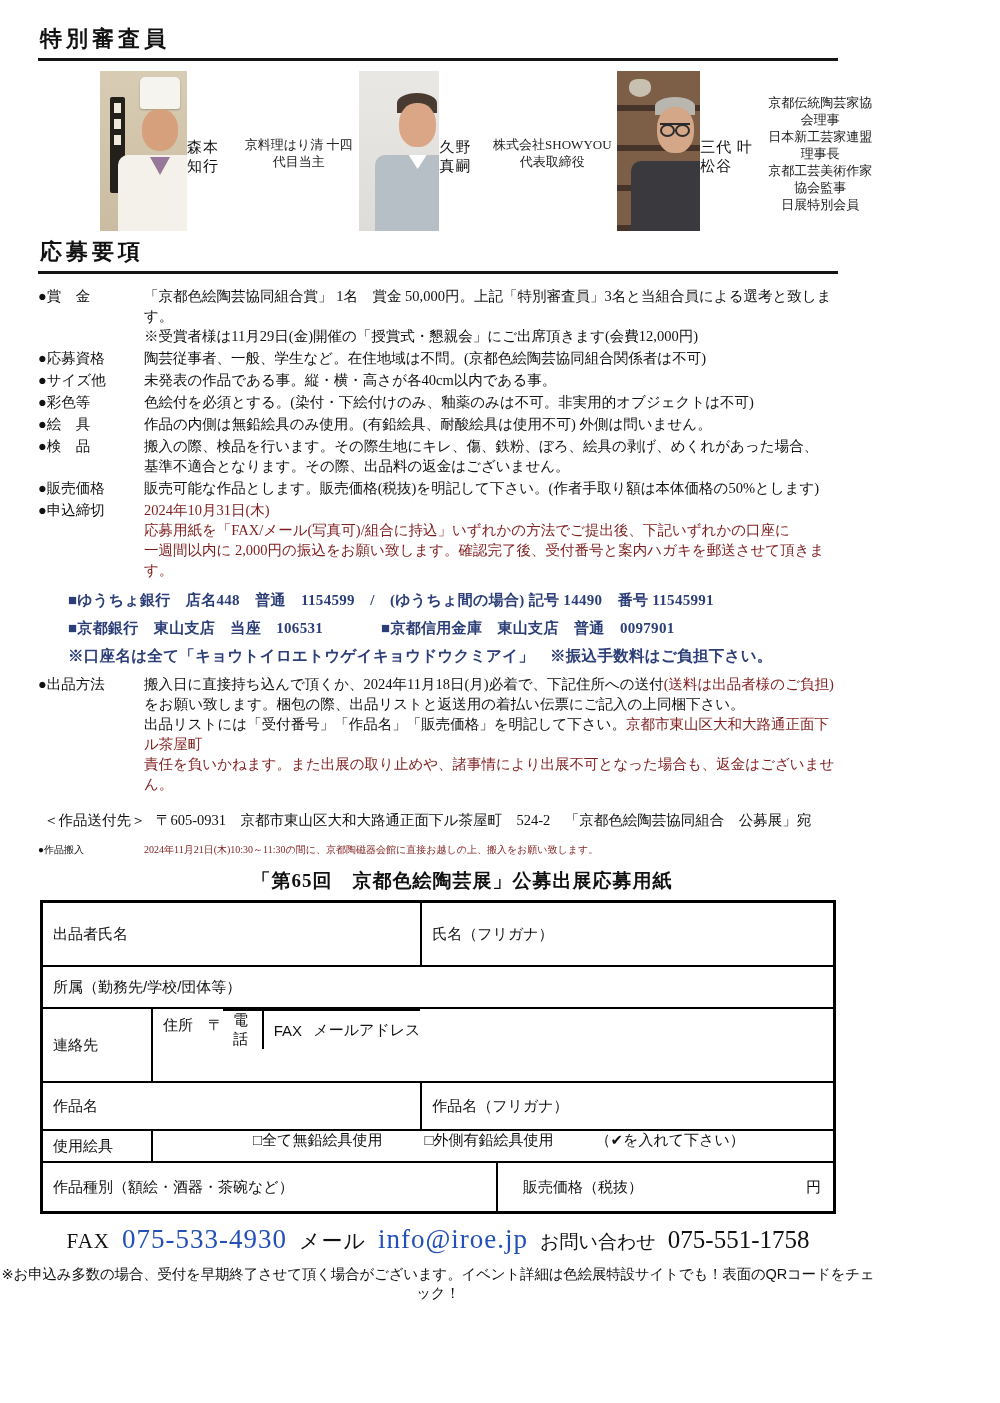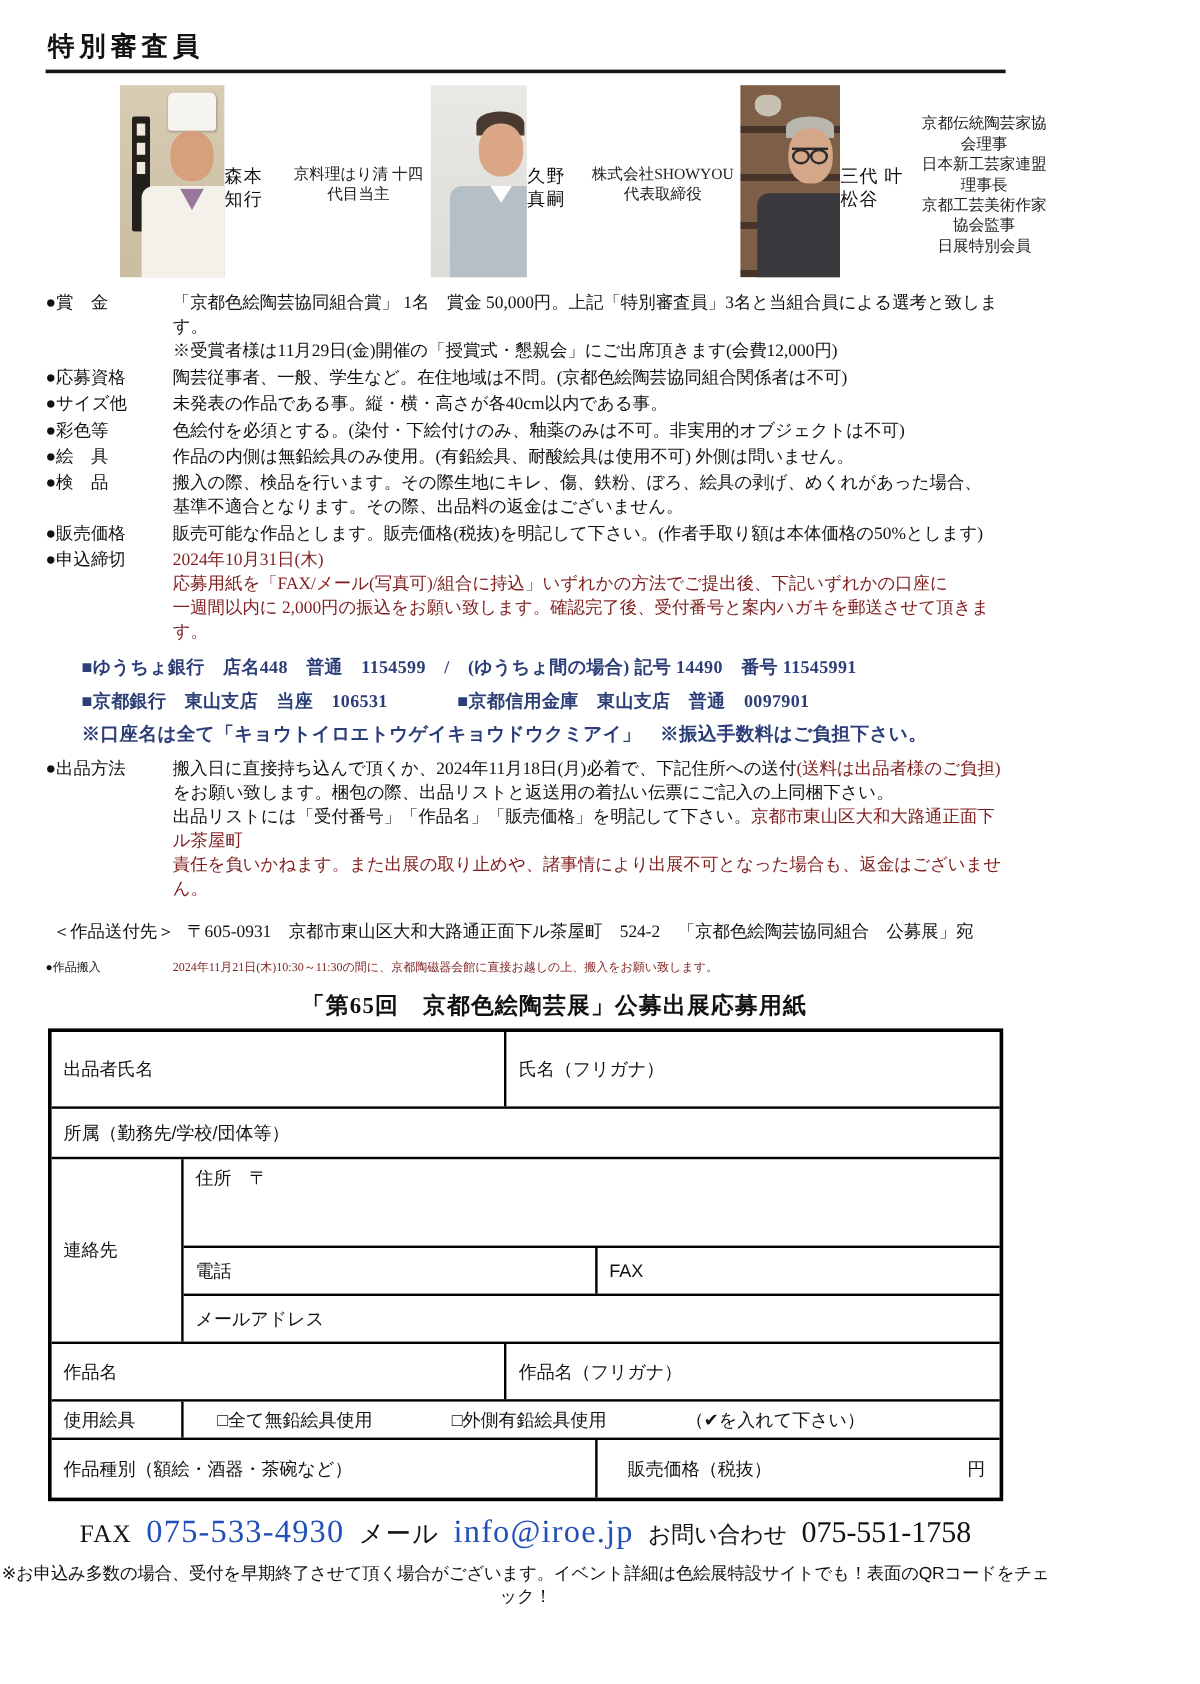--- a/index.html
+++ b/index.html
@@ -59,25 +59,25 @@
   
   .ftitle { text-align:center; font-size:19px; font-weight:bold; letter-spacing:1px; margin-top:8px;padding-left:48px; }
   .apptable { width:790px; margin:6px auto 0; border:3px solid #000; font-size:15px; }
   .tr { display:flex; }
   .bt { border-top:2px solid #000; }
   .td { display:flex; align-items:center; padding-left:10px; box-sizing:border-box; }
   .br { border-right:2px solid #000; }
   .h62 { height:62px; } .h40 { height:40px; } .h46 { height:46px; } .h30 { height:30px; } .h48 { height:48px;gap:15px; }
   .w48 { width:48%; } .wrest { flex:1; }
   .wnarrow { width:110px; flex-shrink:0; }
-  .contact-right { flex:1; display:flex; flex-direction:column; }
+  .contact-right { flex:1; display:flex; }
   .addr { height:72px; align-items:flex-start; padding-top:7px; display:flex; padding-left:10px; box-sizing:border-box; }
   .subrow { display:flex; height:38px; border-top:2px solid #000; }
   .w507 { width:50.7%; }
-  .checkrow { flex:1; display:flex; align-items:center; gap:66px; padding-left:28px; box-sizing:border-box; }
+  .checkrow { flex:1; display:flex; gap:42px; padding-left:100px; box-sizing:border-box; }
   .w576 { width:57.6%; }
   .pricecell { flex:1; display:flex; align-items:center; justify-content:space-between; padding:0 12px 0 10px; box-sizing:border-box; }
 
   
   .fline { display:flex; justify-content:center; align-items:baseline; gap:12px; margin-top:10px; }
   .fl-label { font-size:21px; letter-spacing:1px; }
   .fl-num { font-size:27px; letter-spacing:1px; }
   .blue { color:#2350b8; }
   .fl-contact-label { font-size:19px; }
   .fl-contact-num { font-size:25px; }
@@ -133,20 +133,23 @@
       <div class="jname serif">三代  叶 松谷</div>
       <div class="jtitles serif">
         <div>京都伝統陶芸家協会理事</div>
         <div>日本新工芸家連盟理事長</div>
         <div>京都工芸美術作家協会監事</div>
         <div>日展特別会員</div>
       </div>
     </div>
   </div>
 
+  <div class="sec-head second">
+    <h1>応募要項</h1>
+  </div>
 
   <div class="glist serif">
     <div class="grow">
       <div class="glabel">●賞　金</div>
       <div class="gbody">
         <div>「京都色絵陶芸協同組合賞」 1名　賞金 50,000円。上記「特別審査員」3名と当組合員による選考と致します。</div>
         <div>※受賞者様は11月29日(金)開催の「授賞式・懇親会」にご出席頂きます(会費12,000円)</div>
       </div>
     </div>
     <div class="grow">

